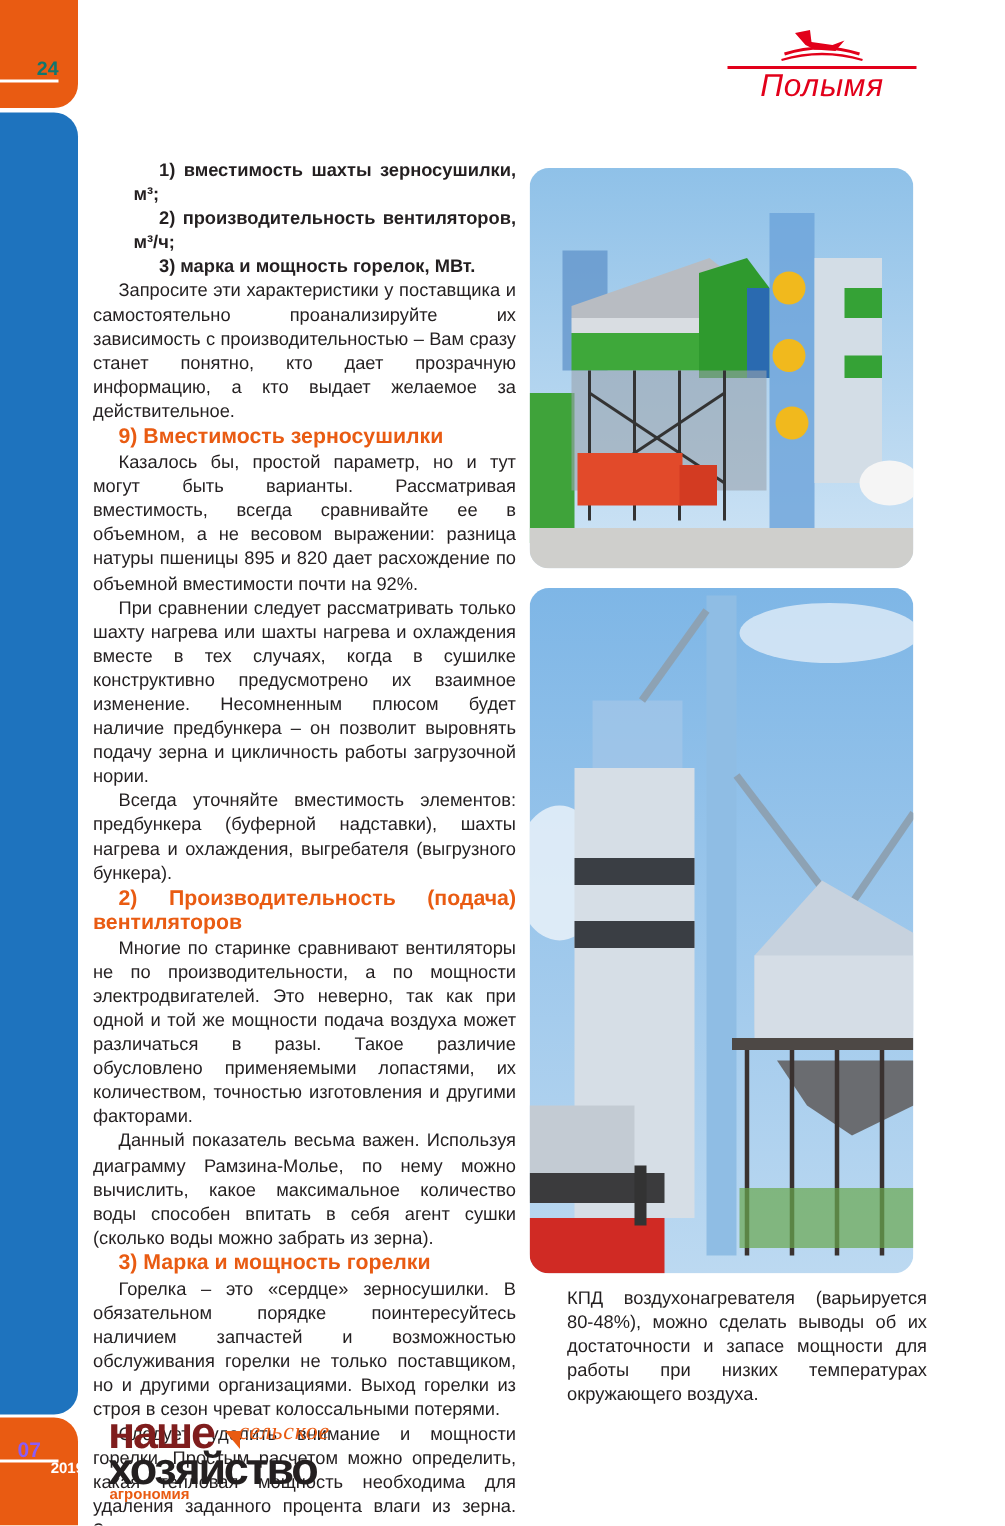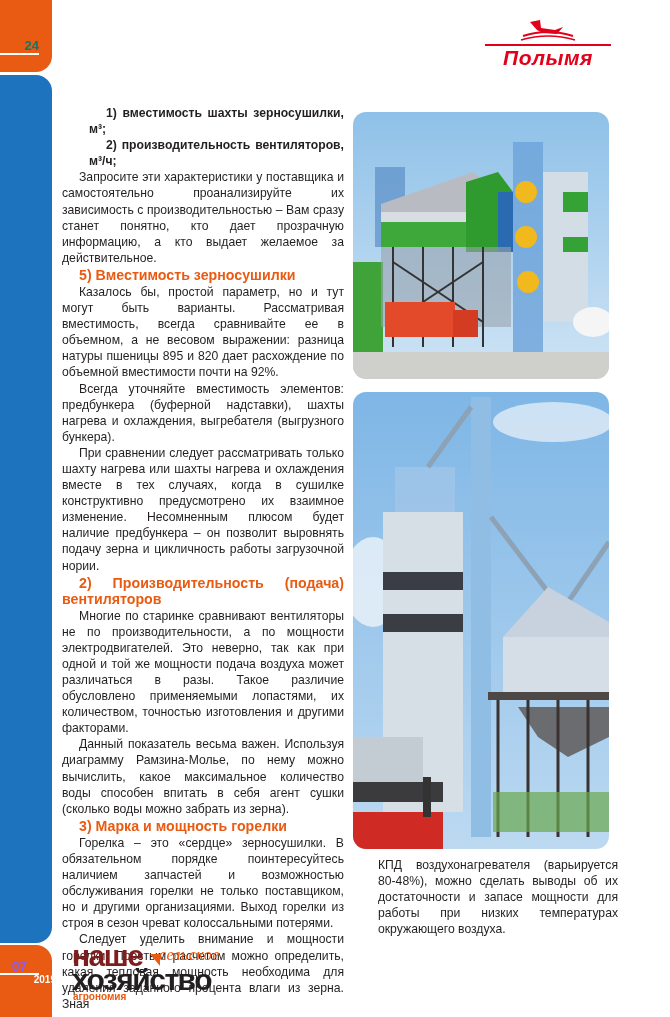--- a/index.html
+++ b/index.html
@@ -39,21 +39,21 @@
     .issue-year {
       position: absolute; left: 0; top: 974px; width: 56px; text-align: right;
       color: #fff; font-weight: bold; font-size: 10px;
     }
     
     .logo {
       position: absolute; left: 485px; top: 18px; width: 126px; height: 56px;
     }
     .logo-text {
       position: absolute; left: 0; top: 28px; width: 126px; text-align: center;
-      color: #e2001a; font-weight: bold; font-style: italic; font-size: 21px;
+      color: #e2001a; font-weight: normal; font-style: italic; font-size: 21px;
       letter-spacing: 0.5px;
     }
     .logo-line {
       position: absolute; left: 0; top: 26px; width: 126px; height: 2px; background: #e2001a;
     }
     
     .col {
       position: absolute; left: 62px; top: 105px; width: 282px;
       font-size: 12.2px; line-height: 16.1px; text-align: justify;
     }
@@ -119,26 +119,27 @@
     <path d="M38 18 Q63 10 88 18" stroke="#e2001a" stroke-width="2" fill="none"></path>
     <path d="M36 22 Q63 14 90 22" stroke="#e2001a" stroke-width="1.5" fill="none"></path>
   </svg>
   <div class="logo-line"></div>
   <div class="logo-text">Полымя</div>
 </div>
 
 <div class="col">
   <p class="bold-list">1) вместимость шахты зерносушилки, м³;</p>
   <p class="bold-list">2) производительность вентиляторов, м³/ч;</p>
+  <p class="bold-list">3) марка и мощность горелок, МВт.</p>
   <p>Запросите эти характеристики у поставщика и самостоятельно проанализируйте их зависимость с производительностью – Вам сразу станет понятно, кто дает прозрачную информацию, а кто выдает желаемое за действительное.</p>
 
-  <div class="h-orange">5) Вместимость зерносушилки</div>
+  <div class="h-orange">9) Вместимость зерносушилки</div>
   <p>Казалось бы, простой параметр, но и тут могут быть варианты. Рассматривая вместимость, всегда сравнивайте ее в объемном, а не весовом выражении: разница натуры пшеницы 895 и 820 дает расхождение по объемной вместимости почти на 92%.</p>
+  <p>При сравнении следует рассматривать только шахту нагрева или шахты нагрева и охлаждения вместе в тех случаях, когда в сушилке конструктивно предусмотрено их взаимное изменение. Несомненным плюсом будет наличие предбункера – он позволит выровнять подачу зерна и цикличность работы загрузочной нории.</p>
   <p>Всегда уточняйте вместимость элементов: предбункера (буферной надставки), шахты нагрева и охлаждения, выгребателя (выгрузного бункера).</p>
-  <p>При сравнении следует рассматривать только шахту нагрева или шахты нагрева и охлаждения вместе в тех случаях, когда в сушилке конструктивно предусмотрено их взаимное изменение. Несомненным плюсом будет наличие предбункера – он позволит выровнять подачу зерна и цикличность работы загрузочной нории.</p>
 
   <div class="h-orange" style="text-indent:17px">2) Производительность (подача) вентиляторов</div>
   <p>Многие по старинке сравнивают вентиляторы не по производительности, а по мощности электродвигателей. Это неверно, так как при одной и той же мощности подача воздуха может различаться в разы. Такое различие обусловлено применяемыми лопастями, их количеством, точностью изготовления и другими факторами.</p>
   <p>Данный показатель весьма важен. Используя диаграмму Рамзина-Молье, по нему можно вычислить, какое максимальное количество воды способен впитать в себя агент сушки (сколько воды можно забрать из зерна).</p>
 
   <div class="h-orange">3) Марка и мощность горелки</div>
   <p>Горелка – это «сердце» зерносушилки. В обязательном порядке поинтересуйтесь наличием запчастей и возможностью обслуживания горелки не только поставщиком, но и другими организациями. Выход горелки из строя в сезон чреват колоссальными потерями.</p>
   <p>Следует уделить внимание и мощности горелки. Простым расчетом можно определить, какая тепловая мощность необходима для удаления заданного процента влаги из зерна. Зная</p>
 </div>
 

